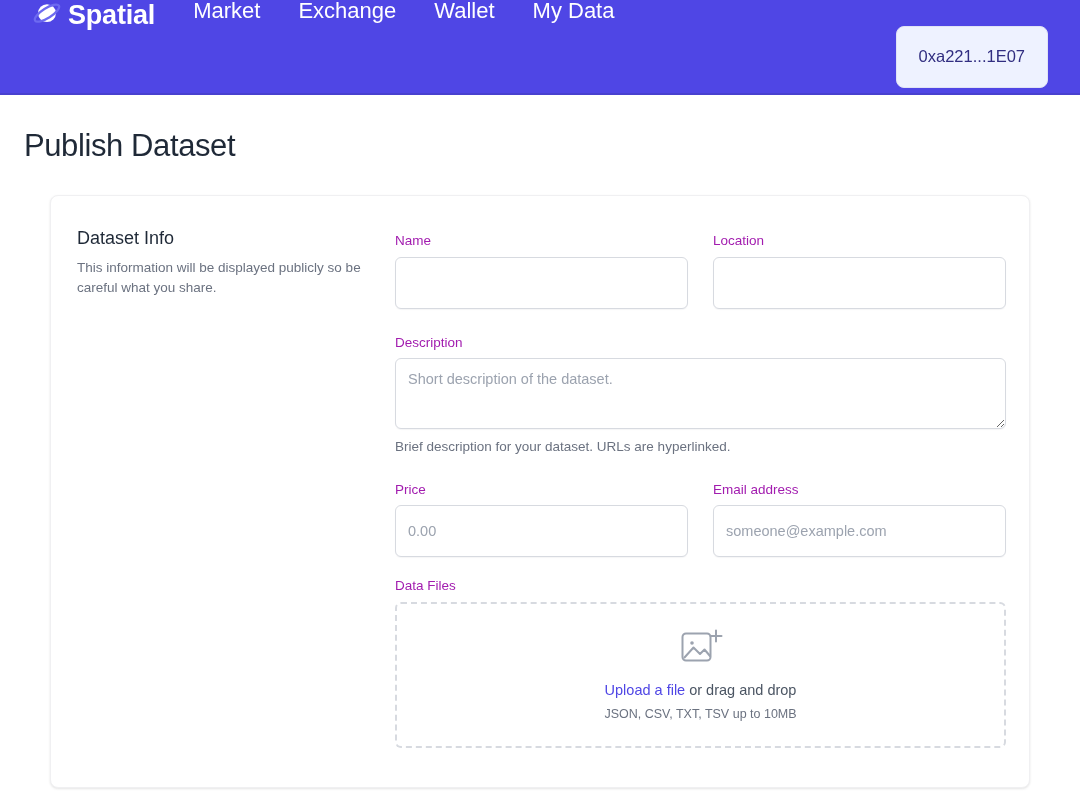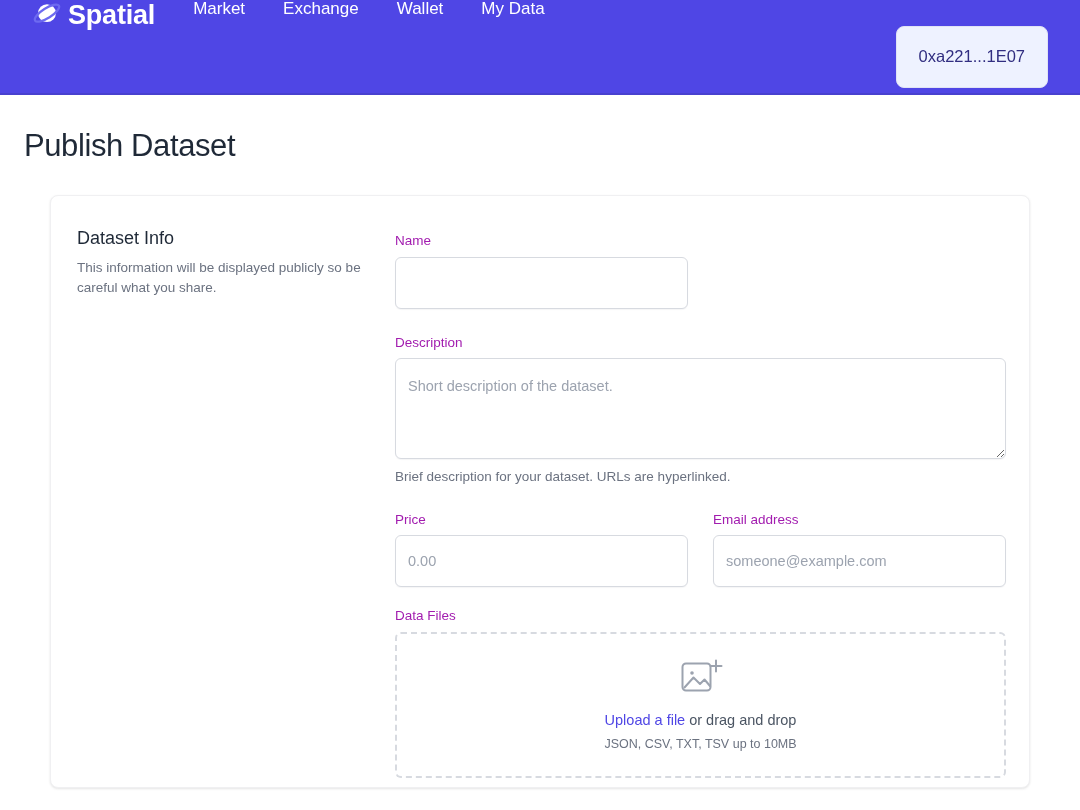--- a/index.html
+++ b/index.html
@@ -52,21 +52,21 @@
   }
 
   .nav-links {
     display: flex;
     align-items: center;
     gap: 38px;
   }
 
   .nav-link {
     color: #ffffff;
-    font-size: 17px;
+    font-size: 22px;
     text-decoration: none;
     cursor: pointer;
     line-height: 1;
     white-space: nowrap;
   }
 
   .wallet-btn {
     position: absolute;
     right: 32px;
     top: 26px;
@@ -154,24 +154,24 @@
     width: 100%;
     outline: none;
     box-shadow: 0 1px 1px rgba(16,24,40,0.04);
   }
 
   .input { height: 52px; }
 
   .input::placeholder, .textarea::placeholder { color: #9ca3af; }
 
   .textarea {
-    height: 101px;
+    height: 71px;
     resize: vertical;
     line-height: 1.45;
-    padding-top: 17px;
+    padding-top: 10px;
   }
 
   .hint {
     font-size: 13.5px;
     color: #6b7280;
     margin-top: 9px;
     line-height: 1.3;
   }
 
   .spacer-28 { height: 25px; }
@@ -250,20 +250,24 @@
   <div class="card-aside">
     <div class="aside-title">Dataset Info</div>
     <div class="aside-desc">This information will be displayed publicly so be careful what you share.</div>
   </div>
 
   <div class="form-col">
 
     <div class="row">
       <div class="field field-half">
         <label class="label">Name</label>
+        <input class="input" type="text" placeholder="" style="">
+      </div>
+      <div class="field field-half">
+        <label class="label">Location</label>
         <input class="input" type="text" placeholder="" style="">
       </div>
     </div>
 
     <div class="spacer-28"></div>
 
     <div class="field field-full">
       <label class="label">Description</label>
       <textarea class="textarea" placeholder="Short description of the dataset." style=""></textarea>
       <div class="hint">Brief description for your dataset. URLs are hyperlinked.</div>

